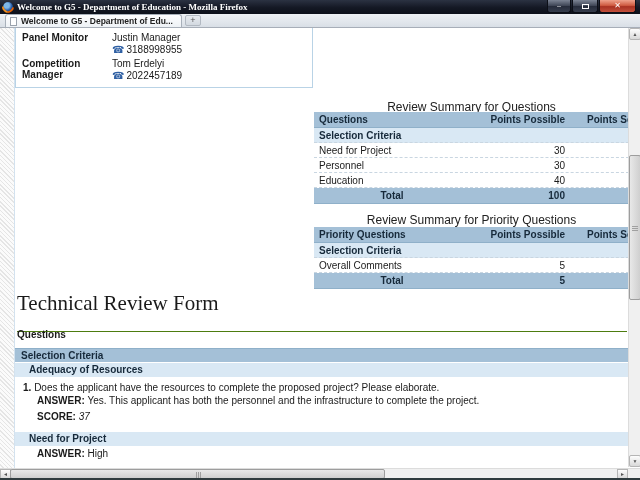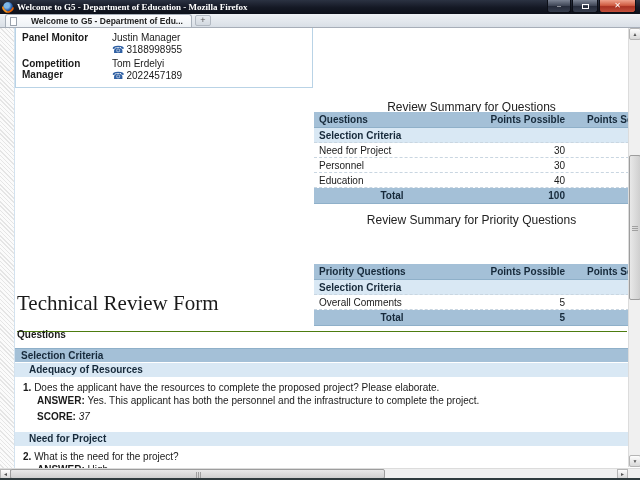--- a/index.html
+++ b/index.html
@@ -19,21 +19,21 @@
     background:linear-gradient(#7c8494,#3e4555 48%,#262c3b 52%,#363d4d); color:#fff;
     font-size:8px; line-height:11px; text-align:center; }
   .winbtn.min { width:24px; }
   .winbtn.max { width:26px; display:flex; align-items:center; justify-content:center; }
   .max-glyph { width:7px; height:5px; border:1px solid #fff; background:transparent; }
   .winbtn.close { width:37px; background:linear-gradient(#efa28c,#cf5c42 45%,#a93222 55%,#c2503c); }
 
   
   .tabbar { position:absolute; left:0; top:14px; width:640px; height:14px;
     background:linear-gradient(#eef1f5,#d9dfe6); border-bottom:1px solid #a7aeb8; display:flex; align-items:flex-end; }
-  .tab { height:13px; margin-left:5px; padding:0 8px 0 4px; display:flex; align-items:center; gap:14px;
+  .tab { height:13px; margin-left:5px; padding:0 8px 0 4px; display:flex; align-items:center; gap:4px;
     background:linear-gradient(#fdfdfe,#eef2f6); border:1px solid #a8b0ba; border-bottom:none; border-radius:3px 3px 0 0; }
   .page-icon { width:7px; height:9px; background:#fff; border:1px solid #9aa2ac; }
   .tab-title { font-size:8.5px; font-weight:bold; color:#222; white-space:nowrap; }
   .newtab { width:16px; height:11px; margin-left:3px; margin-bottom:1px; border:1px solid #b2b9c2; border-radius:2px;
     background:linear-gradient(#e7ebf0,#d3d9e0); color:#555; font-size:9px; line-height:9px; text-align:center; }
 
   
   .stripes { position:absolute; left:0; top:28px; width:14px; height:440px;
     background:repeating-linear-gradient(45deg,#fbfbfb 0 2px,#e5e5e5 2px 3px); }
   .content { position:absolute; left:14px; top:28px; width:614px; height:440px; background:#fff;
@@ -175,21 +175,21 @@
         <div class="c3"></div>
       </div>
       <div class="trow total">
         <div class="c1 right">Total</div>
         <div class="c2">100</div>
         <div class="c3"></div>
       </div>
     </div>
 
     <div class="tbl-title" style="top:185px;">Review Summary for Priority Questions</div>
-    <div class="tbl" style="top:199px;margin-top:37px;">
+    <div class="tbl" style="top:199px;">
       <div class="trow hdr">
         <div class="c1">Priority Questions</div>
         <div class="c2">Points Possible</div>
         <div class="c3">Points Sco</div>
       </div>
       <div class="trow sub">
         <div class="c1">Selection Criteria</div>
         <div class="c2"></div>
           <div class="c3"></div>
       </div>
@@ -218,24 +218,20 @@
       <div class="ans-line">
         <span class="blab">ANSWER:</span>
         <span>Yes.  This applicant has both the personnel and the infrastructure to complete the project.</span>
       </div>
       <div class="score-line">
         <span class="blab">SCORE:</span>
         <span class="score-val">37</span>
       </div>
       <div class="gap9"></div>
       <div class="bar sub">Need for Project</div>
-      <div class="q-line">
-        <span class="q-num">2.</span>
-        <span>What is the need for the project?</span>
-      </div>
       <div class="ans-line">
         <span class="blab">ANSWER:</span>
         <span>High</span>
       </div>
     </div>
   </div>
 
   <div class="vscroll">
     <div class="sbtn up">▲</div>
     <div class="vthumb">

